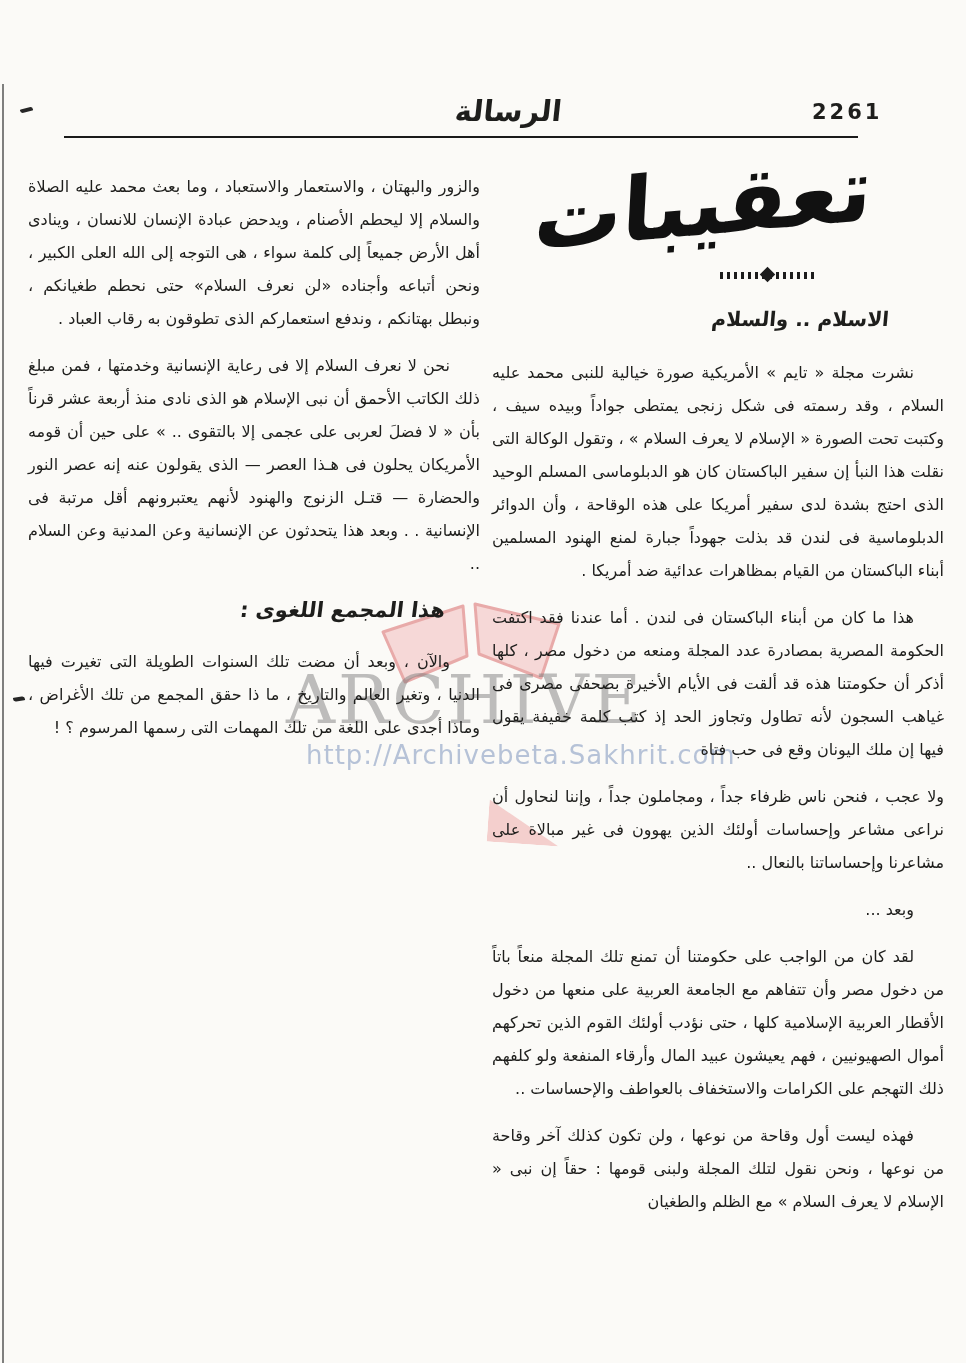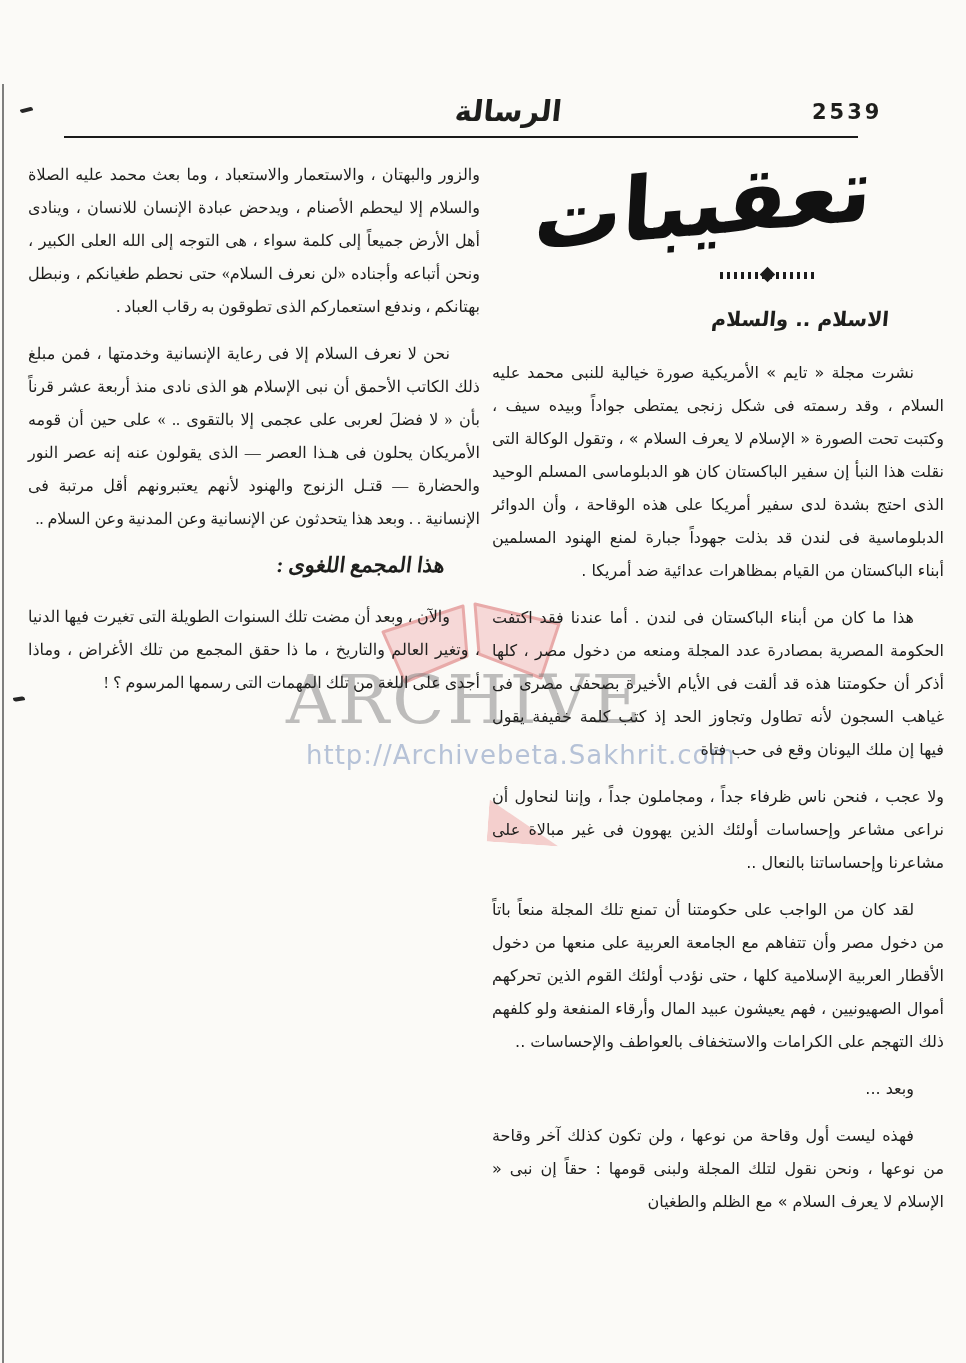--- a/index.html
+++ b/index.html
@@ -13,21 +13,21 @@
   .page-num { position:absolute; top:100px; left:812px; font-size:21px; letter-spacing:3px; font-weight:bold; direction:rtl; }
   .head-rule { position:absolute; top:136px; left:64px; width:794px; height:2px; background:#1a1a1a; }
   .edge-line { position:absolute; top:84px; left:2px; width:2px; height:1279px; background:#4a4a4a; opacity:.7; }
   .ink-dash { position:absolute; background:#262626; border-radius:2px 6px 2px 6px; }
   .dash1 { top:108px; left:20px; width:13px; height:4px; transform:rotate(-14deg); }
   .dash2 { top:697px; left:13px; width:12px; height:4px; transform:rotate(-8deg); }
 
   
   .col { position:absolute; direction:rtl; text-align:justify; font-size:16px; line-height:33px; z-index:2; }
   .col-right { top:148px; left:492px; width:452px; }
-  .col-left  { top:158px; left:28px;  width:452px;font-family:Liberation Serif, serif; }
+  .col-left  { top:170px; left:28px;  width:452px; }
   .col p { margin:0 0 14px; text-indent:30px; }
   .col p.no-indent { text-indent:0; }
 
   .big-title {
     font-size:88px; font-weight:bold; line-height:1.25; text-align:center;
     text-indent:0; margin:0 30px 0 60px; transform:rotate(-5deg) skewX(-8deg);
     color:#111;
   }
   .ornament {
     width:96px; height:7px; margin:6px auto 24px 228px; position:relative;
@@ -62,42 +62,42 @@
 </head>
 <body>
 
 <div class="page">
 
   <div class="edge-line"></div>
   <div class="ink-dash dash1"></div>
   <div class="ink-dash dash2"></div>
 
   <div class="masthead">الرسالة</div>
-  <div class="page-num">2539</div>
+  <div class="page-num">2261</div>
   <div class="head-rule"></div>
 
   <div class="watermark wm-book">
     <svg width="192" height="96" viewBox="0 0 192 96">
       <polygon points="88,12 8,38 30,88 92,62" fill="#f3bdbd"></polygon>
       <polygon points="100,10 184,30 166,84 104,60" fill="#f3bdbd"></polygon>
     </svg>
   </div>
   <div class="watermark wm-text">ARCHIVE</div>
   <div class="watermark wm-url">http://Archivebeta.Sakhrit.com</div>
   <div class="watermark wm-ribbon"></div>
 
   <div class="col col-right">
     <p class="big-title">تعقيبات</p>
     <div class="ornament"></div>
     <p class="sec-head-r">الاسلام .. والسلام</p>
     <p>نشرت مجلة « تايم » الأمريكية صورة خيالية للنبى محمد عليه السلام ، وقد رسمته فى شكل زنجى يمتطى جواداً وبيده سيف ، وكتبت تحت الصورة « الإسلام لا يعرف السلام » ، وتقول الوكالة التى نقلت هذا النبأ إن سفير الباكستان كان هو الدبلوماسى المسلم الوحيد الذى احتج بشدة لدى سفير أمريكا على هذه الوقاحة ، وأن الدوائر الدبلوماسية فى لندن قد بذلت جهوداً جبارة لمنع الهنود المسلمين أبناء الباكستان من القيام بمظاهرات عدائية ضد أمريكا .</p>
     <p>هذا ما كان من أبناء الباكستان فى لندن . أما عندنا فقد اكتفت الحكومة المصرية بمصادرة عدد المجلة ومنعه من دخول مصر ، كلها أذكر أن حكومتنا هذه قد ألقت فى الأيام الأخيرة بصحفى مصرى فى غياهب السجون لأنه تطاول وتجاوز الحد إذ كتب كلمة خفيفة يقول فيها إن ملك اليونان وقع فى حب فتاة</p>
     <p class="no-indent">ولا عجب ، فنحن ناس ظرفاء جداً ، ومجاملون جداً ، وإننا لنحاول أن نراعى مشاعر وإحساسات أولئك الذين يهوون فى غير مبالاة على مشاعرنا وإحساساتنا بالنعال ..</p>
+    <p>وبعد ...</p>
     <p>لقد كان من الواجب على حكومتنا أن تمنع تلك المجلة منعاً باتاً من دخول مصر وأن تتفاهم مع الجامعة العربية على منعها من دخول الأقطار العربية الإسلامية كلها ، حتى نؤدب أولئك القوم الذين تحركهم أموال الصهيونيين ، فهم يعيشون عبيد المال وأرقاء المنفعة ولو كلفهم ذلك التهجم على الكرامات والاستخفاف بالعواطف والإحساسات ..</p>
-    <p>وبعد ...</p>
     <p>فهذه ليست أول وقاحة من نوعها ، ولن تكون كذلك آخر وقاحة من نوعها ، ونحن نقول لتلك المجلة ولبنى قومها : حقاً إن نبى « الإسلام لا يعرف السلام » مع الظلم والطغيان</p>
   </div>
 
   <div class="col col-left">
     <p class="no-indent">والزور والبهتان ، والاستعمار والاستعباد ، وما بعث محمد عليه الصلاة والسلام إلا ليحطم الأصنام ، ويدحض عبادة الإنسان للانسان ، وينادى أهل الأرض جميعاً إلى كلمة سواء ، هى التوجه إلى الله العلى الكبير ، ونحن أتباعه وأجناده «لن نعرف السلام» حتى نحطم طغيانكم ، ونبطل بهتانكم ، وندفع استعماركم الذى تطوقون به رقاب العباد .</p>
     <p>نحن لا نعرف السلام إلا فى رعاية الإنسانية وخدمتها ، فمن مبلغ ذلك الكاتب الأحمق أن نبى الإسلام هو الذى نادى منذ أربعة عشر قرناً بأن « لا فضلَ لعربى على عجمى إلا بالتقوى .. » على حين أن قومه الأمريكان يحلون فى هـذا العصر — الذى يقولون عنه إنه عصر النور والحضارة — قتـل الزنوج والهنود لأنهم يعتبرونهم أقل مرتبة فى الإنسانية . . وبعد هذا يتحدثون عن الإنسانية وعن المدنية وعن السلام ..</p>
     <p class="sec-head-l">هذا المجمع اللغوى :</p>
     <p>والآن ، وبعد أن مضت تلك السنوات الطويلة التى تغيرت فيها الدنيا ، وتغير العالم والتاريخ ، ما ذا حقق المجمع من تلك الأغراض ، وماذا أجدى على اللغة من تلك المهمات التى رسمها المرسوم ؟ !</p>
   </div>
 

